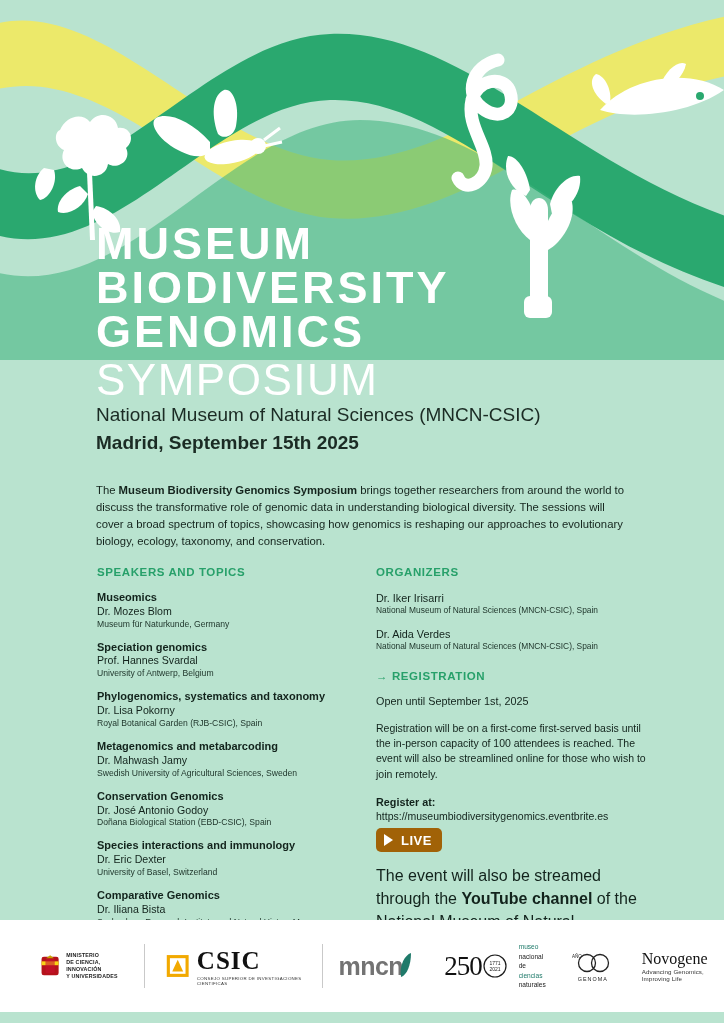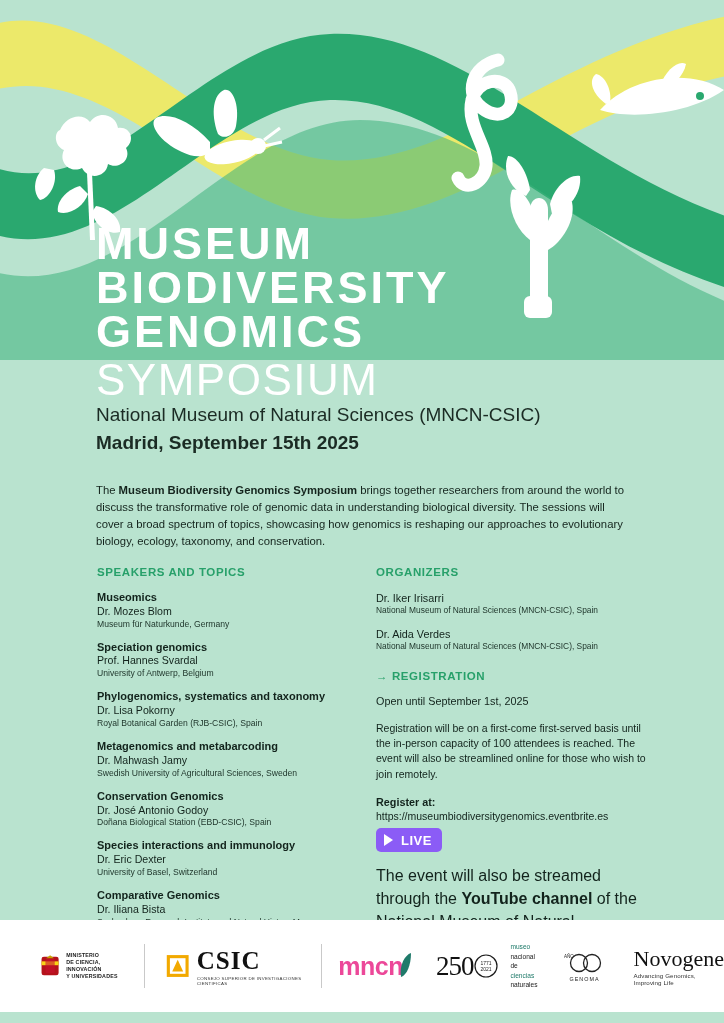--- a/index.html
+++ b/index.html
@@ -156,21 +156,21 @@
   }
   
   .live-row {
     position: absolute;
     left: 376px; top: 828px;
     display: flex; align-items: center;
     z-index: 5;
   }
   .live-badge {
     display: flex; align-items: center;
-    background: #8b5cf6;
+    background: #a16207;
     border-radius: 5px;
     padding: 4px 10px 4px 8px;
     height: 24px;
   }
   .play-tri {
     width: 0; height: 0;
     border-left: 9px solid #ffffff;
     border-top: 6px solid transparent;
     border-bottom: 6px solid transparent;
     margin-right: 8px;
@@ -224,21 +224,21 @@
   .csic-sub {
     font-size: 4.4px;
     color: #333;
     letter-spacing: 0.3px;
     margin-top: 1px;
   }
   .mncn-word {
     font-family: "Liberation Sans", sans-serif;
     font-size: 25px;
     font-weight: bold;
-    color: #ec4899;
+    color: #737373;
     letter-spacing: -0.5px;
   }
   .num250 {
     font-family: "Liberation Serif", serif;
     font-size: 27px;
     color: #111;
     letter-spacing: -1px;
   }
   .mus-nac {
     font-size: 6.6px;
@@ -247,21 +247,21 @@
   }
   .mus-nac .teal { color: #1f7a6a; }
   .genoma-txt {
     font-size: 5.4px;
     letter-spacing: 1px;
     color: #222;
     text-align: center;
   }
   .novo {
     font-family: "Liberation Serif", serif;
-    font-size: 22px;
+    font-size: 16px;
     color: #111;
   }
   .novo-sub {
     font-size: 6.2px;
     color: #333;
     letter-spacing: 0.1px;
   }
 </style>
 </head>
 <body>
@@ -437,21 +437,21 @@
 
     <div class="sep" style="margin-left:18px;"></div>
 
     <div class="logo" style="margin-left:16px; align-items:flex-end;">
       <span class="mncn-word">mncn</span>
       <svg width="13" height="26" viewBox="0 0 13 26" style="margin-left:-4px;margin-bottom:2px;">
         <path d="M2,24 C0,12 6,2 12,0 C12,12 8,22 2,24 Z" fill="#1f7a6a"></path>
       </svg>
     </div>
 
-    <div class="logo" style="margin-left:24px; align-items:center;">
+    <div class="logo" style="margin-left:32px; align-items:center;">
       <span class="num250">250</span>
       <svg width="24" height="24" viewBox="0 0 24 24" style="margin-left:1px;">
         <circle cx="12" cy="12" r="11" fill="none" stroke="#1b1b1b" stroke-width="1.2"></circle>
         <text x="12" y="10.5" font-size="5" text-anchor="middle" fill="#1b1b1b" font-family="Liberation Sans">1771</text>
         <text x="12" y="17" font-size="5" text-anchor="middle" fill="#1b1b1b" font-family="Liberation Sans">2021</text>
       </svg>
     </div>
 
     <div class="logo" style="margin-left:12px;">
       <div class="mus-nac">

